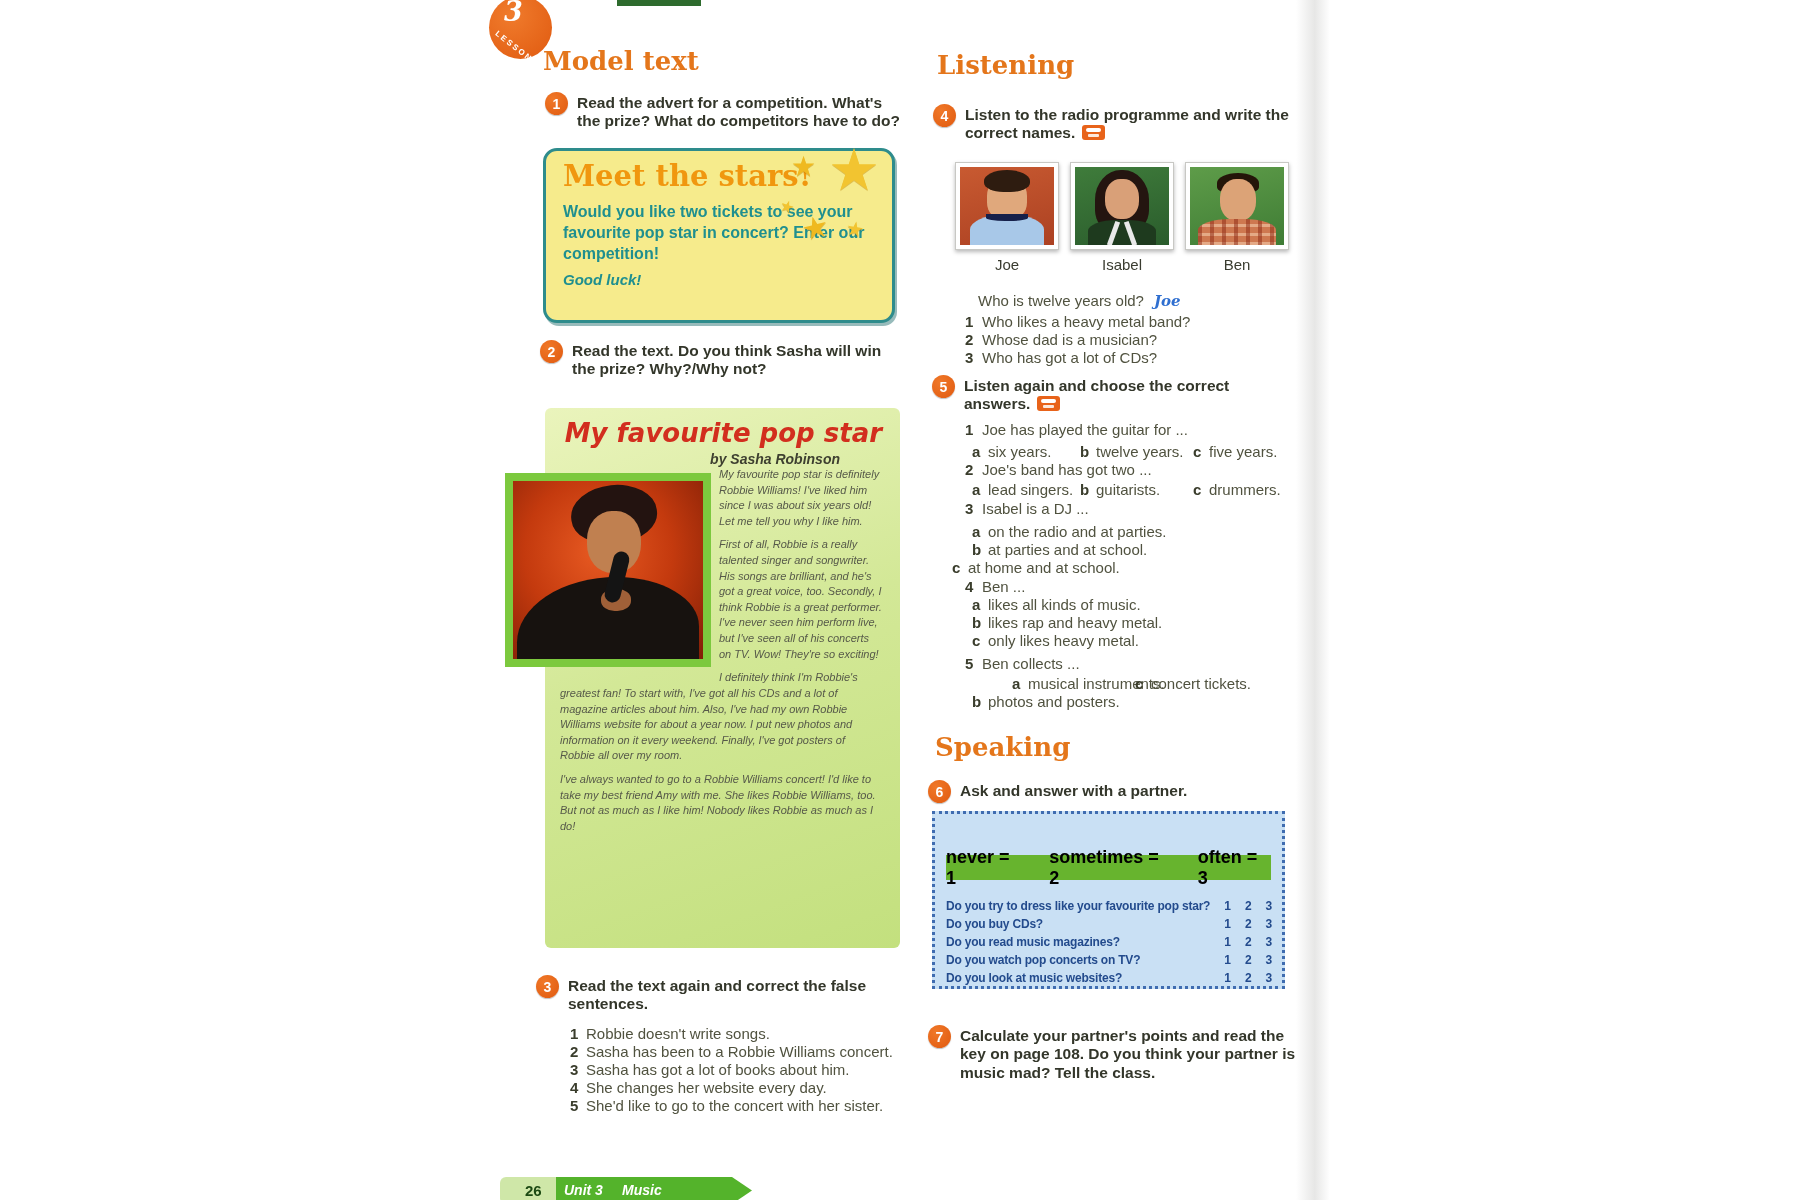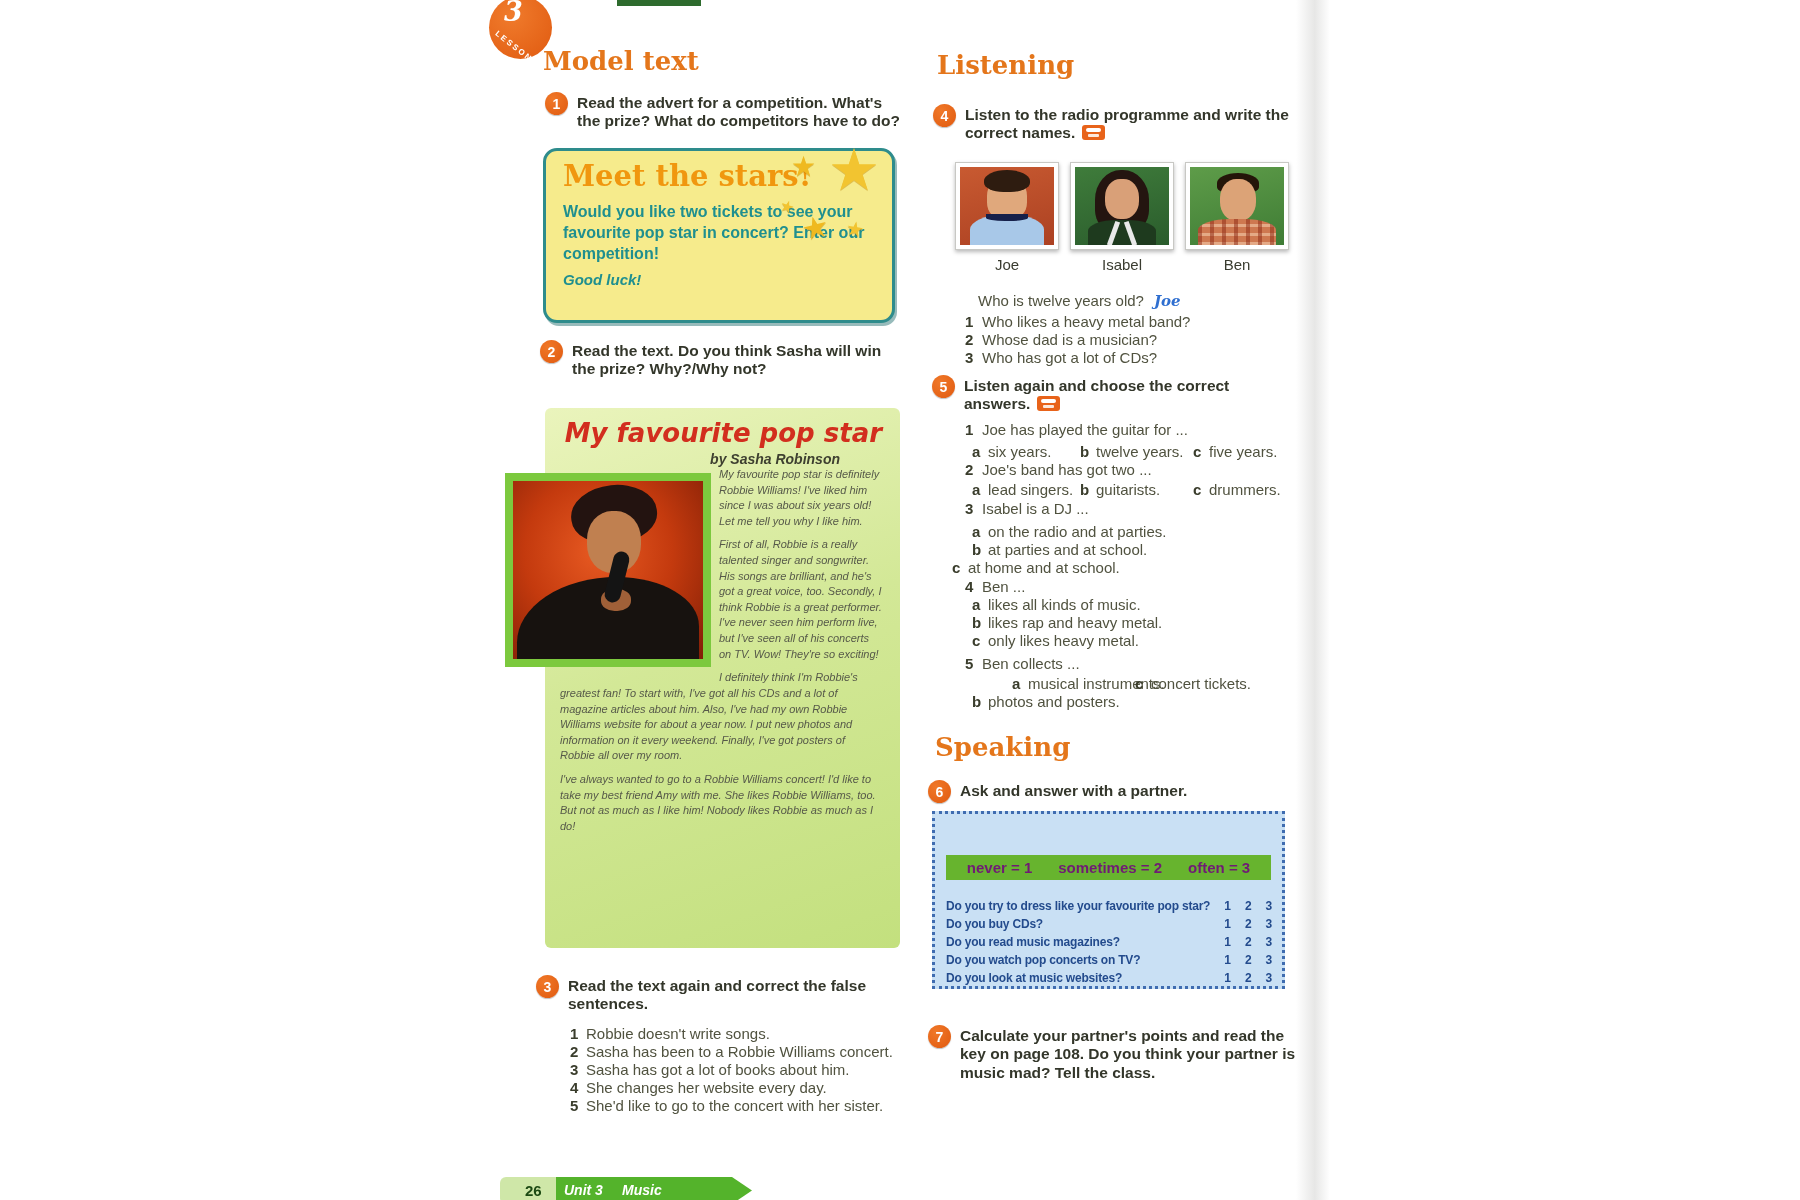--- a/index.html
+++ b/index.html
@@ -97,21 +97,21 @@
     background-image:repeating-linear-gradient(90deg,rgba(140,40,20,.5) 0 4px,transparent 4px 12px),
                      repeating-linear-gradient(0deg,rgba(255,230,200,.45) 0 3px,transparent 3px 9px);}
   .photo-label{position:absolute;top:256px;width:104px;text-align:center;font-size:15px;color:#3A3C30;}
 
   
   .quiz{position:absolute;left:932px;top:811px;width:353px;height:178px;box-sizing:border-box;
         background:#C9E0F4;border:3px dotted #3F6CB0;}
   .quiz-title{position:absolute;left:0;right:0;top:5px;text-align:center;font-family:"DejaVu Serif",serif;
         font-weight:bold;font-size:23px;color:#B63077;}
   .quiz-scale{position:absolute;left:11px;right:11px;top:41px;height:25px;background:#67B42E;
-        color:#701a75;font-weight:bold;font-size:15px;display:flex;justify-content:center;gap:26px;align-items:center;}
+        color:#000000;font-weight:bold;font-size:18px;display:flex;justify-content:center;gap:26px;align-items:center;}
   .quiz-row{position:absolute;left:11px;right:8px;white-space:nowrap;font-weight:bold;font-size:12px;
         letter-spacing:-0.2px;color:#234B8D;}
   .quiz-points{position:absolute;right:2px;top:0;word-spacing:11px;font-weight:bold;color:#234B8D;}
 
   
   .footer-banner{position:absolute;left:500px;top:1177px;width:252px;height:27px;
         background:linear-gradient(90deg,#CFE7A8 0 56px,#54B32B 56px);
         clip-path:polygon(0 0,232px 0,252px 50%,232px 100%,0 100%);border-radius:6px 0 0 6px;}
   .footer-num{position:absolute;left:25px;top:5px;font-weight:bold;font-size:15px;color:#1C4A12;}
   .footer-unit{position:absolute;left:64px;top:5px;font-weight:bold;font-style:italic;font-size:14px;color:#fff;}

